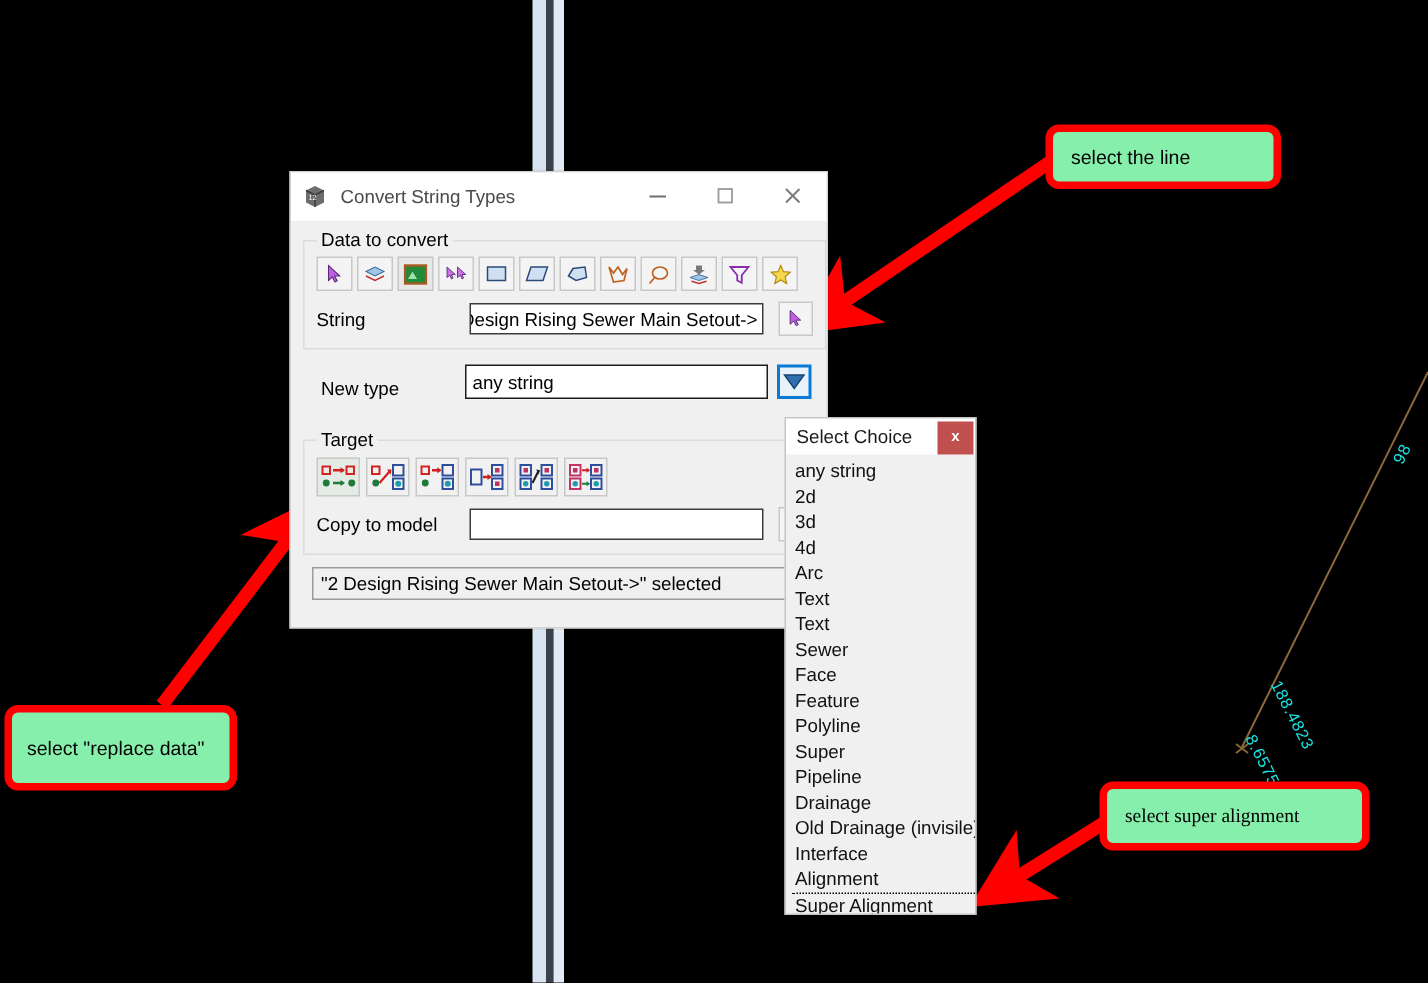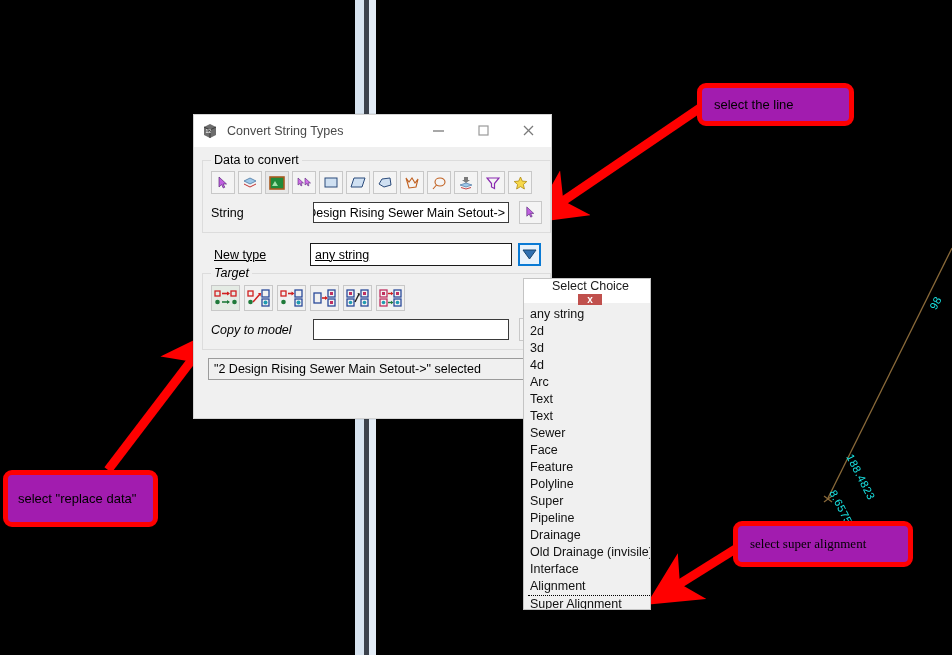--- a/index.html
+++ b/index.html
@@ -42,21 +42,21 @@
   .tool-btn svg{display:block;}
 
   .field-row{display:flex;align-items:center;margin-top:7px;gap:10px;}
   .field-label{width:92px;font-size:12.5px;}
   .txtbox{flex:1;height:21px;background:#fff;border:1px solid #3a3a3a;
     display:flex;align-items:center;padding:0 3px;box-sizing:border-box;
     font-size:12.5px;overflow:hidden;white-space:nowrap;}
   .pick-btn{width:23px;height:23px;border:1px solid #c8c8c8;background:#f4f4f4;
     display:flex;align-items:center;justify-content:center;box-sizing:border-box;flex:0 0 auto;}
 
-  #newtype-row{display:flex;align-items:center;margin:10px 0 0 0;gap:0;text-decoration:underline;}
+  #newtype-row{display:flex;align-items:flex-end;margin:10px 0 0 0;gap:0;}
   #newtype-row .field-label{width:108px;padding-left:12px;box-sizing:border-box;}
   #newtype-value{width:202px;height:23px;background:#fff;border:1px solid #1a1a1a;
     display:flex;align-items:center;padding:0 4px;box-sizing:border-box;font-size:12.5px;}
   #newtype-arrow{width:23px;height:23px;margin-left:6px;background:#e8f2fb;
     border:2px solid #0a7ad4;box-sizing:border-box;display:flex;align-items:center;justify-content:center;}
 
   .target-icons{display:flex;gap:4px;margin-top:5px;}
   .t-btn{width:29px;height:26px;border:1px solid #c8c8c8;background:#f1f1f1;
     display:flex;align-items:center;justify-content:center;box-sizing:border-box;}
 
@@ -67,31 +67,31 @@
   .dlg-btn{min-width:62px;height:22px;background:#e9e9e9;border:1px solid #a8a8a8;
     display:flex;align-items:center;justify-content:center;font-size:12.5px;box-sizing:border-box;}
 
   
   #select-choice{
     position:absolute;left:523px;top:278px;width:128px;height:332px;
     background:#f0f0f0;border:1px solid #c4c4c4;box-sizing:border-box;
     font-size:12.5px;color:#111;overflow:hidden;
   }
   #sc-title{height:24px;background:#fff;display:flex;align-items:center;
-    justify-content:space-between;padding-left:7px;flex-direction:column;}
+    justify-content:space-between;padding-left:7px;}
   #sc-title-text{font-size:12.5px;color:#1a1a1a;}
   #sc-close{width:24px;height:22px;background:#c0504d;color:#fff;font-size:10px;
     display:flex;align-items:center;justify-content:center;margin:1px 1px 0 0;font-weight:bold;}
   #sc-list{padding:3px 0 0 4px;}
   .sc-item{height:17px;line-height:17px;font-size:12.5px;padding-left:2px;
     white-space:nowrap;box-sizing:border-box;}
   .sc-item.focused{border-top:1px dotted #000;border-bottom:1px dotted #000;height:18px;line-height:16px;}
 
   
-  .callout{position:absolute;background:#a21caf;border:5px solid #f00;border-radius:9px;
+  .callout{position:absolute;background:#86efac;border:5px solid #f00;border-radius:9px;
     display:flex;align-items:center;box-sizing:border-box;padding:0 12px;
     font-size:13px;color:#000;line-height:1.35;}
   #callout-line{left:697px;top:83px;width:157px;height:43px;}
   #callout-replace{left:3px;top:470px;width:155px;height:57px;padding:0 10px;}
   #callout-super{left:733px;top:521px;width:180px;height:46px;font-family:Liberation Serif, serif;}
   .arrow-svg{position:absolute;overflow:visible;pointer-events:none;}
 </style>
 </head>
 <body>
 
@@ -243,21 +243,21 @@
     <div id="newtype-row">
       <span class="field-label">New type</span>
       <div id="newtype-value">any string</div>
       <div id="newtype-arrow">
         <svg width="15" height="11" viewBox="0 0 15 11">
           <path d="M1 1 L14 1 L7.5 10 Z" fill="#2f6fb0" stroke="#17456f" stroke-width="1"></path>
         </svg>
       </div>
     </div>
 
-    <fieldset class="group" style="margin-top:0;font-style:italic;">
+    <fieldset class="group" style="margin-top:20px;">
       <legend>Target</legend>
 
       <div class="target-icons">
         <div class="t-btn" style="background:#e4ebe4;">
           <svg width="24" height="18" viewBox="0 0 24 18">
             <rect x="1" y="2" width="5" height="5" fill="none" stroke="#d02020" stroke-width="1.3"></rect>
             <rect x="17" y="2" width="5" height="5" fill="none" stroke="#d02020" stroke-width="1.3"></rect>
             <path d="M8 4.5 L15 4.5" stroke="#d02020" stroke-width="1.6"></path>
               <path d="M13 2.5 L16 4.5 L13 6.5 z" fill="#d02020"></path>
             <circle cx="3.5" cy="13" r="2.3" fill="#1f7a3a"></circle>

